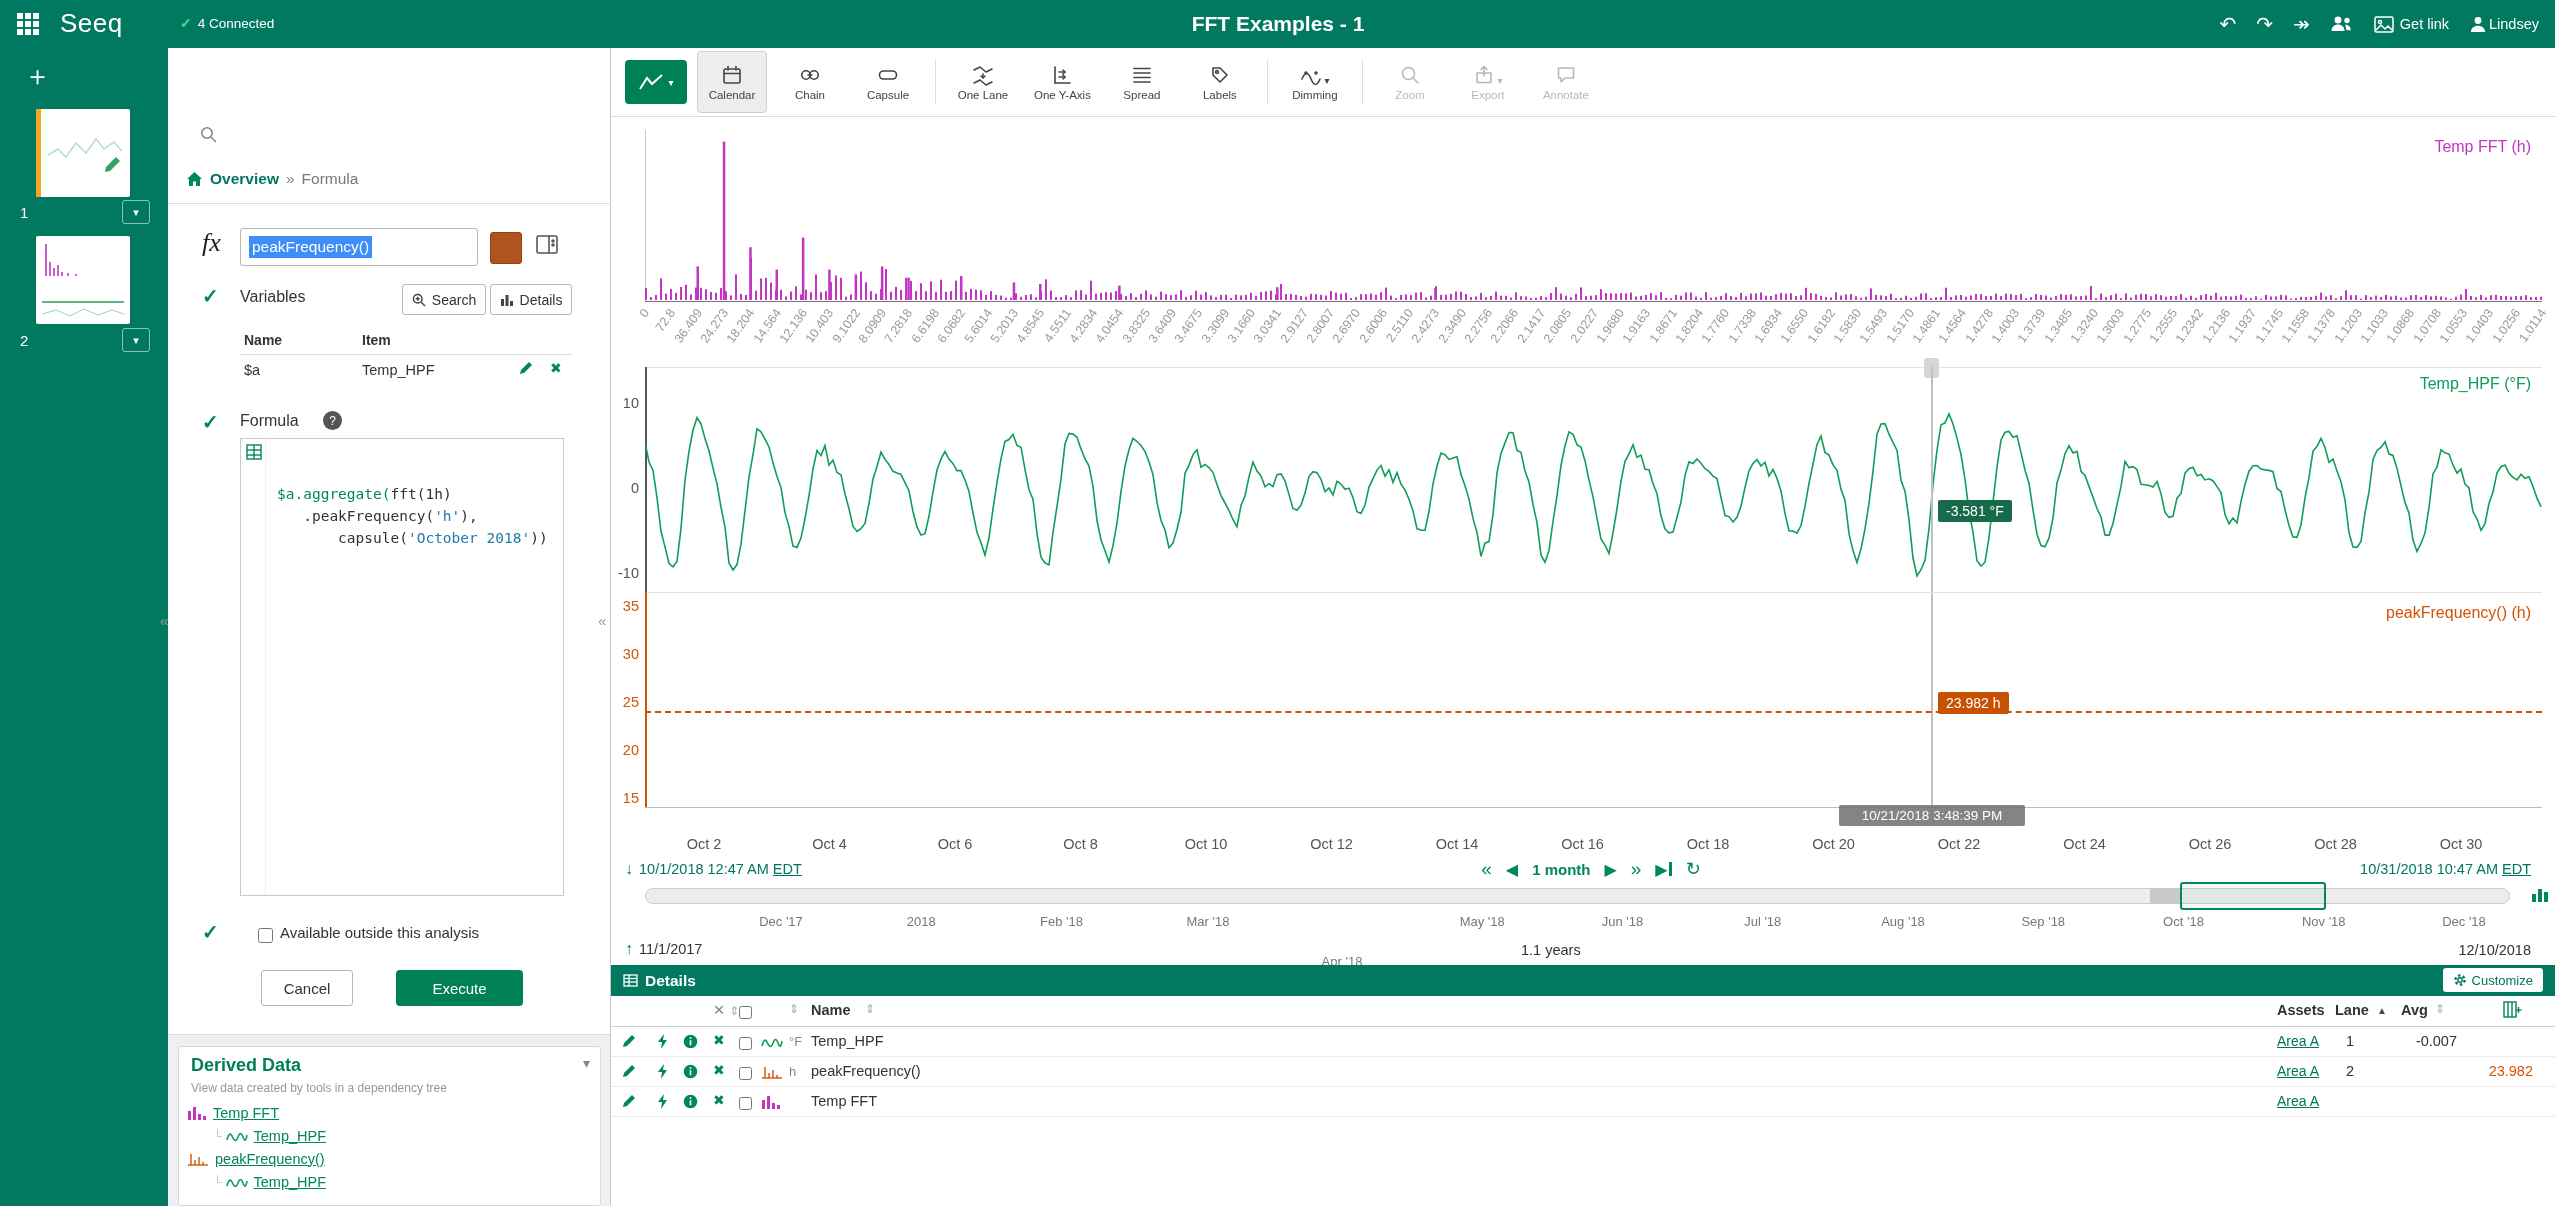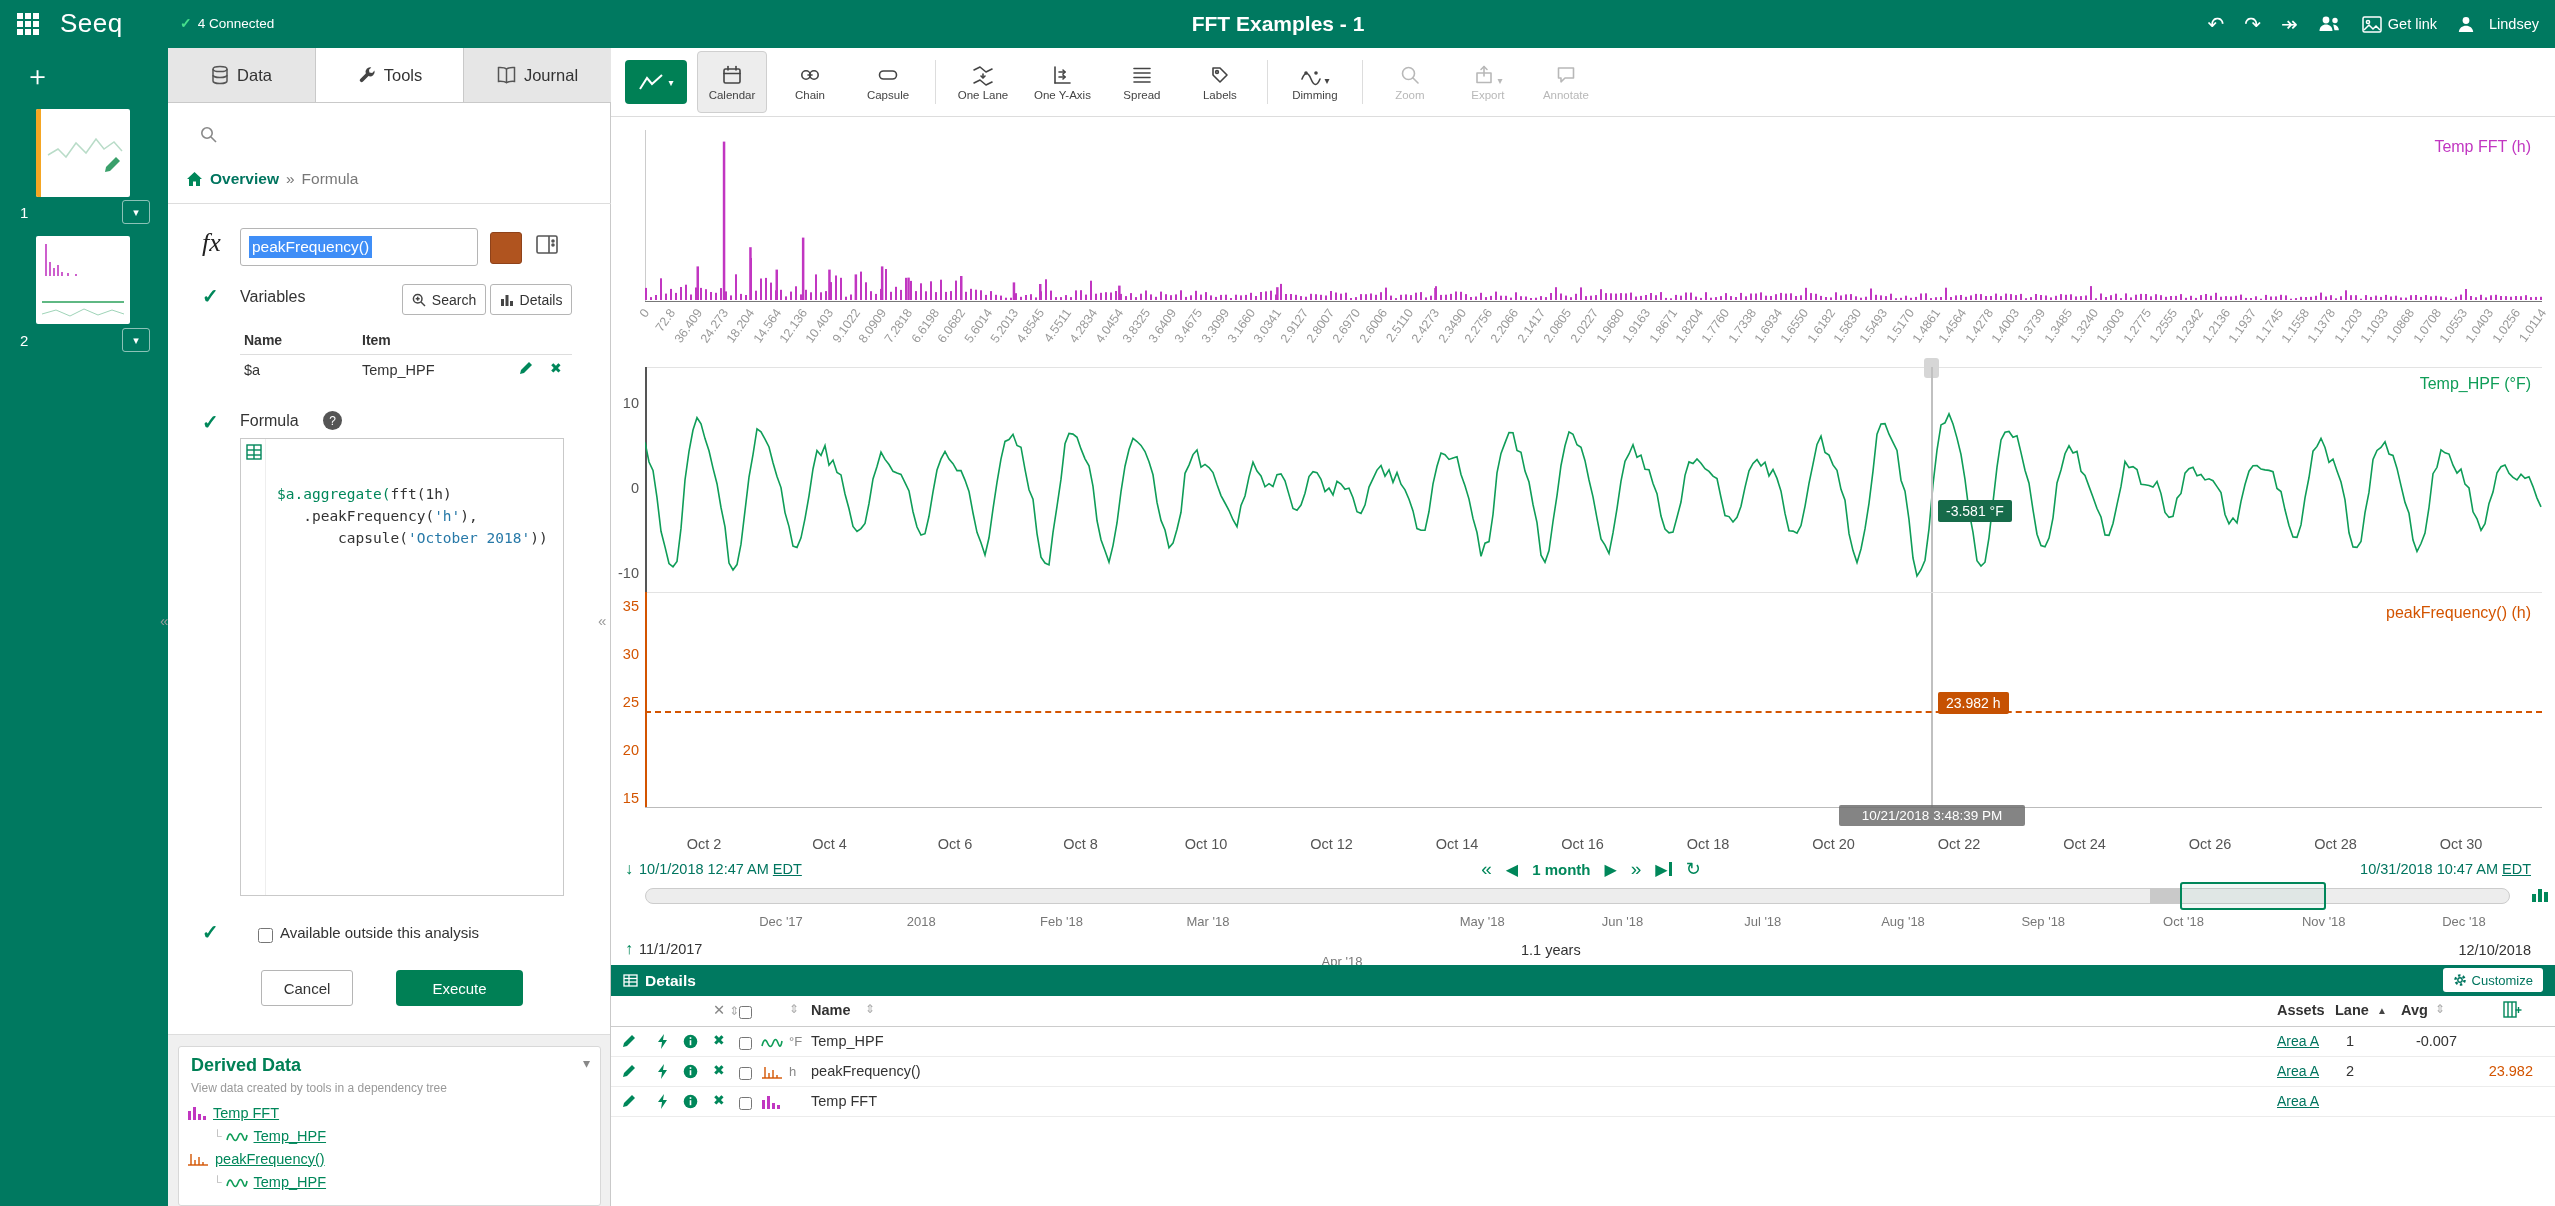--- a/index.html
+++ b/index.html
@@ -150,21 +150,21 @@
           </svg>
       </span>
       <span style="display:flex;align-items:center;gap:6px;cursor:pointer">
         <svg width="20" height="17" viewBox="0 0 20 17" fill="none" stroke="#fff" stroke-width="1.5">
             <rect x="1" y="1" width="18" height="15" rx="1.5"></rect>
             <circle cx="6" cy="6" r="1.6"></circle>
             <path d="M2 14l5-5 4 4 3-3 4 4"></path>
           </svg>
         <span>Get link</span>
       </span>
-      <span style="display:flex;align-items:center;gap:14px;cursor:pointer">
+      <span style="display:flex;align-items:center;gap:2px;cursor:pointer">
         <svg width="18" height="18" viewBox="0 0 18 18" fill="#fff">
             <circle cx="9" cy="5.5" r="3.4"></circle>
             <path d="M1.8 17c.5-4 3.4-6.2 7.2-6.2s6.7 2.2 7.2 6.2z"></path>
           </svg>
         <span>Lindsey</span>
       </span>
     </div>
   </div>
 
   <div class="wsbar">
@@ -193,43 +193,20 @@
           </g>
           <polyline points="6,66 88,66" stroke="#2aa05a" stroke-width="1.4" fill="none"></polyline>
           <polyline points="6,78 20,74 34,80 48,73 62,79 76,74 88,78" stroke="#9fd4b8" stroke-width="1" fill="none"></polyline>
         </svg>
     </div>
     <span class="ws-num" style="top:284px">2</span>
     <span class="ws-chev" style="top:280px">▾</span>
   </div>
 
   <div class="toolpanel">
-    <div class="tabs">
-      <div class="tab">
-        <svg width="18" height="20" viewBox="0 0 18 20" fill="none" stroke="#555" stroke-width="1.5">
-            <ellipse cx="9" cy="4" rx="7" ry="2.6"></ellipse>
-            <path d="M2 4v12c0 1.4 3.1 2.6 7 2.6s7-1.2 7-2.6V4"></path>
-            <path d="M2 10c0 1.4 3.1 2.6 7 2.6s7-1.2 7-2.6"></path>
-          </svg>
-        <span>Data</span>
-      </div>
-      <div class="tab active">
-        <svg width="19" height="19" viewBox="0 0 19 19" fill="#444">
-            <path d="M17.5 4.6a4.6 4.6 0 0 1-6 5.5L6 15.6a1.9 1.9 0 0 1-2.7-2.7L8.8 7.4a4.6 4.6 0 0 1 5.5-6L12 3.7l.4 2.8 2.8.4z"></path>
-          </svg>
-        <span>Tools</span>
-      </div>
-      <div class="tab">
-        <svg width="19" height="18" viewBox="0 0 19 18" fill="none" stroke="#555" stroke-width="1.5">
-            <path d="M9.5 3C8 1.7 5.5 1.4 1.5 1.6v13.8c4-.2 6.5.1 8 1.4 1.5-1.3 4-1.6 8-1.4V1.6c-4-.2-6.5.1-8 1.4z"></path>
-            <line x1="9.5" y1="3" x2="9.5" y2="16.6"></line>
-          </svg>
-        <span>Journal</span>
-      </div>
-    </div>
 
     <svg class="abs" style="left:32px;top:78px" width="17" height="17" viewBox="0 0 17 17" fill="none" stroke="#888" stroke-width="1.6">
         <circle cx="7" cy="7" r="5.2"></circle>
         <line x1="11" y1="11" x2="16" y2="16"></line>
       </svg>
 
     <div class="crumb">
       <svg width="17" height="16" viewBox="0 0 17 16" fill="#00875a">
           <path d="M8.5 1 1 8h2v7h4v-4.5h3V15h4V8h2z"></path>
         </svg>

